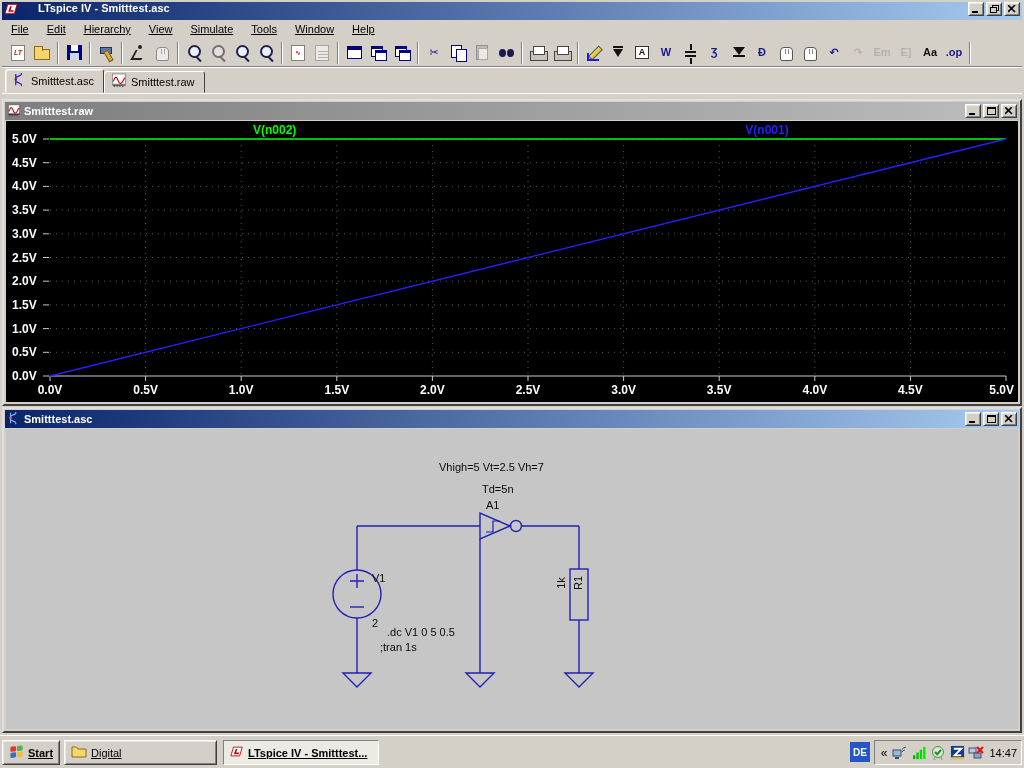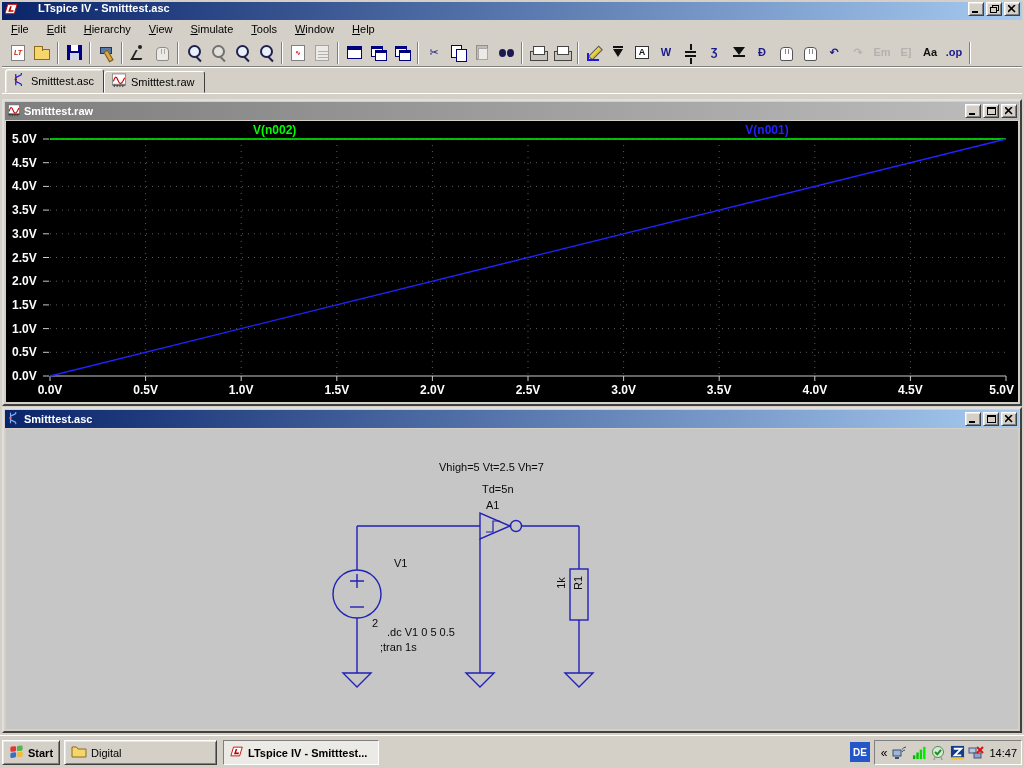--- a/index.html
+++ b/index.html
@@ -3,32 +3,32 @@
 <meta charset="utf-8">
 <style>
   :root{
     --gray:#D4D0C8; --ta0:#0A246A; --ta1:#A6CAF0;
     --wire:#2121B5; --schbg:#C6C6C6; --schtext:#0A0A0A;
     --d3l:#FFFFFF; --d3d:#404040; --d3m:#808080;
   }
   *{box-sizing:border-box;margin:0;padding:0;font-family:"Liberation Sans","DejaVu Sans",sans-serif;}
   html,body{background:#555;}
   #screen{position:relative;width:1024px;height:768px;background:var(--gray);overflow:hidden;font-size:11px;color:#000;}
-  .btn3d{background:var(--gray);border:1px solid;border-color:#FFFFFF #404040 #404040 #FFFFFF;box-shadow:inset 1px 1px 0 #E8E6E0, inset -1px -1px 0 #808080;}
+  .btn3d{background:var(--gray);border:1px solid;border-color:#FFFFFF #404040 #404040 #FFFFFF;box-shadow:inset 1px 1px 0 #E8E6E0, inset -1px -1px 0 #808080;text-decoration:underline;}
 
   
   #titlebar{position:absolute;left:2px;top:2px;right:2px;height:18px;display:flex;align-items:flex-start;gap:19px;padding:0 2px;background:linear-gradient(90deg,var(--ta0),var(--ta1));}
   .title-text{color:#fff;font-weight:bold;font-size:11px;flex:1;white-space:nowrap;}
   .wbtns{display:flex;gap:2px;}
   .wbtn{width:16px;height:14px;display:flex;align-items:center;justify-content:center;}
   .wbtn svg{display:block;}
 
   
   #menubar{position:absolute;left:2px;top:20px;right:2px;height:18px;display:flex;align-items:center;background:var(--gray);}
-  .menu-item{padding:2px 9px;cursor:default;}
+  .menu-item{padding:2px 9px;cursor:default;text-decoration:underline;}
 
   
   #toolbar{position:absolute;left:2px;top:38px;right:2px;height:30px;display:flex;align-items:center;padding-left:4px;background:var(--gray);border-bottom:1px solid #fff;box-shadow:0 -1px 0 #808080 inset;}
   .tbtn{position:relative;width:24px;height:24px;display:flex;align-items:center;justify-content:center;}
   .tbicon{position:relative;width:17px;height:17px;display:flex;align-items:center;justify-content:center;font-size:11px;font-weight:bold;color:#1A1A8C;line-height:1;}
   .tbtn.disabled .tbicon{color:#9a9a9a;filter:grayscale(1) opacity(.55);}
   .tsep{width:2px;height:22px;margin:0 3px;border-left:1px solid #808080;border-right:1px solid #fff;}
   
   .ic-doc{background:#fff;border:1px solid #808080;font-size:7px;font-style:italic;color:#CC2200;width:14px;height:16px;}
   .ic-doc-lines{background:#fff;border:1px solid #808080;width:14px;height:16px;
@@ -448,21 +448,21 @@
           <rect x="564" y="140" width="18" height="51"></rect>
 
           <path d="M337 244 H365 L351 258 Z"></path>
           <path d="M460 244 H488 L474 258 Z"></path>
           <path d="M559 244 H587 L573 258 Z"></path>
         </g>
       </svg>
       <div class="sch-text" style="left:433px;top:32px;">Vhigh=5 Vt=2.5 Vh=7</div>
       <div class="sch-text" style="left:476px;top:54px;">Td=5n</div>
       <div class="sch-text" style="left:480px;top:70px;">A1</div>
-      <div class="sch-text" style="left:366px;top:128px;margin-left:22px;">V1</div>
+      <div class="sch-text" style="left:366px;top:143px;">V1</div>
       <div class="sch-text" style="left:366px;top:188px;">2</div>
       <div class="sch-text" style="left:381px;top:197px;">.dc V1 0 5 0.5</div>
       <div class="sch-text" style="left:374px;top:212px;">;tran 1s</div>
       <div class="sch-text sch-rot" style="left:555px;top:154px;">1k</div>
       <div class="sch-text sch-rot" style="left:572px;top:154px;">R1</div>
     </div>
   </div>
 
   <div id="taskbar">
     <div id="start-btn" class="tk-btn btn3d">

